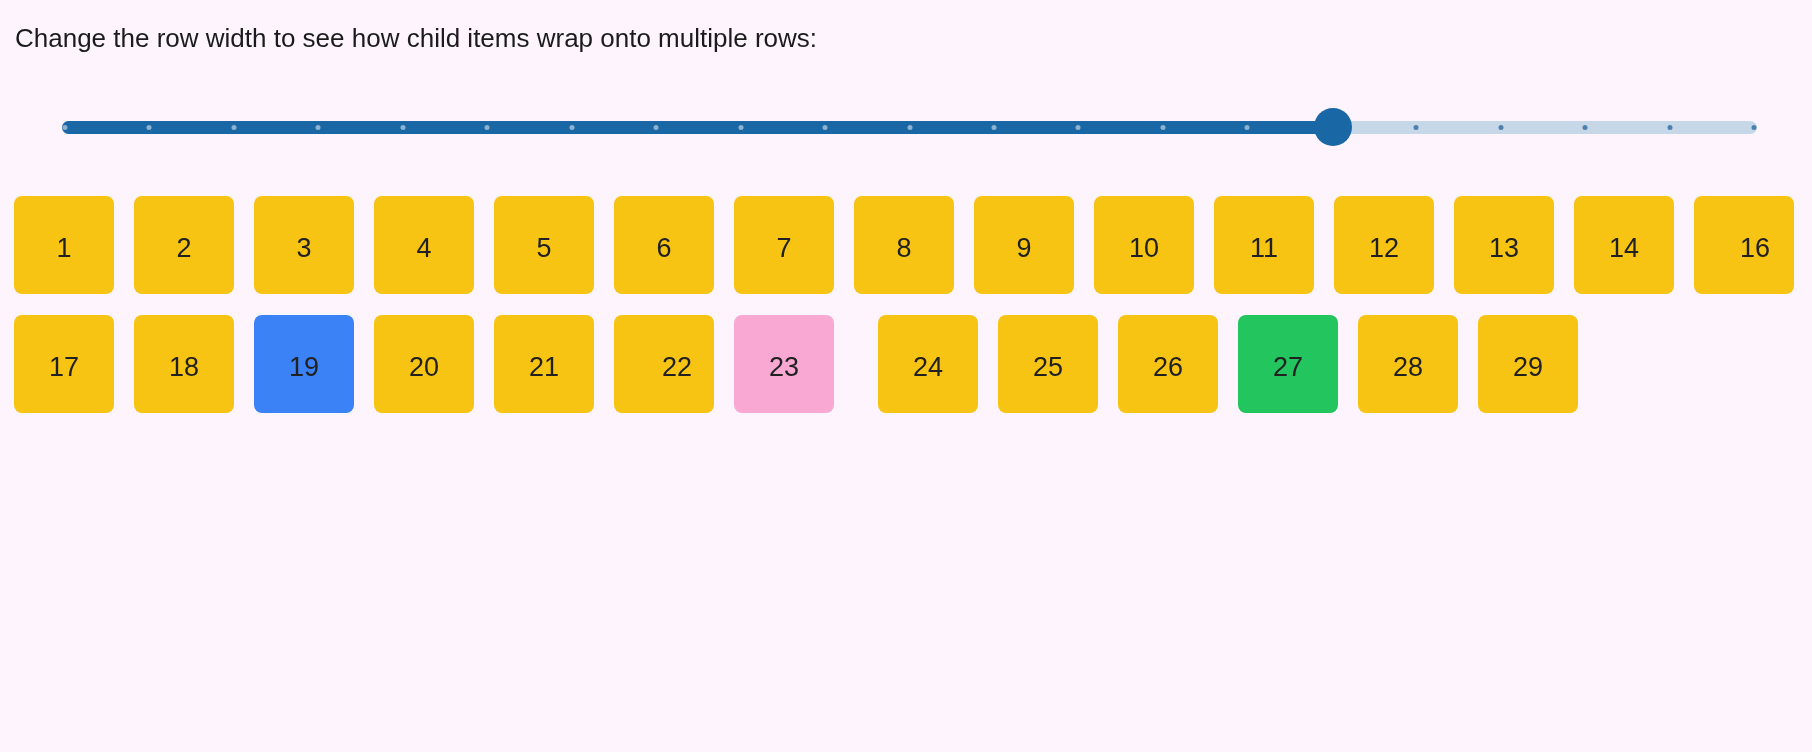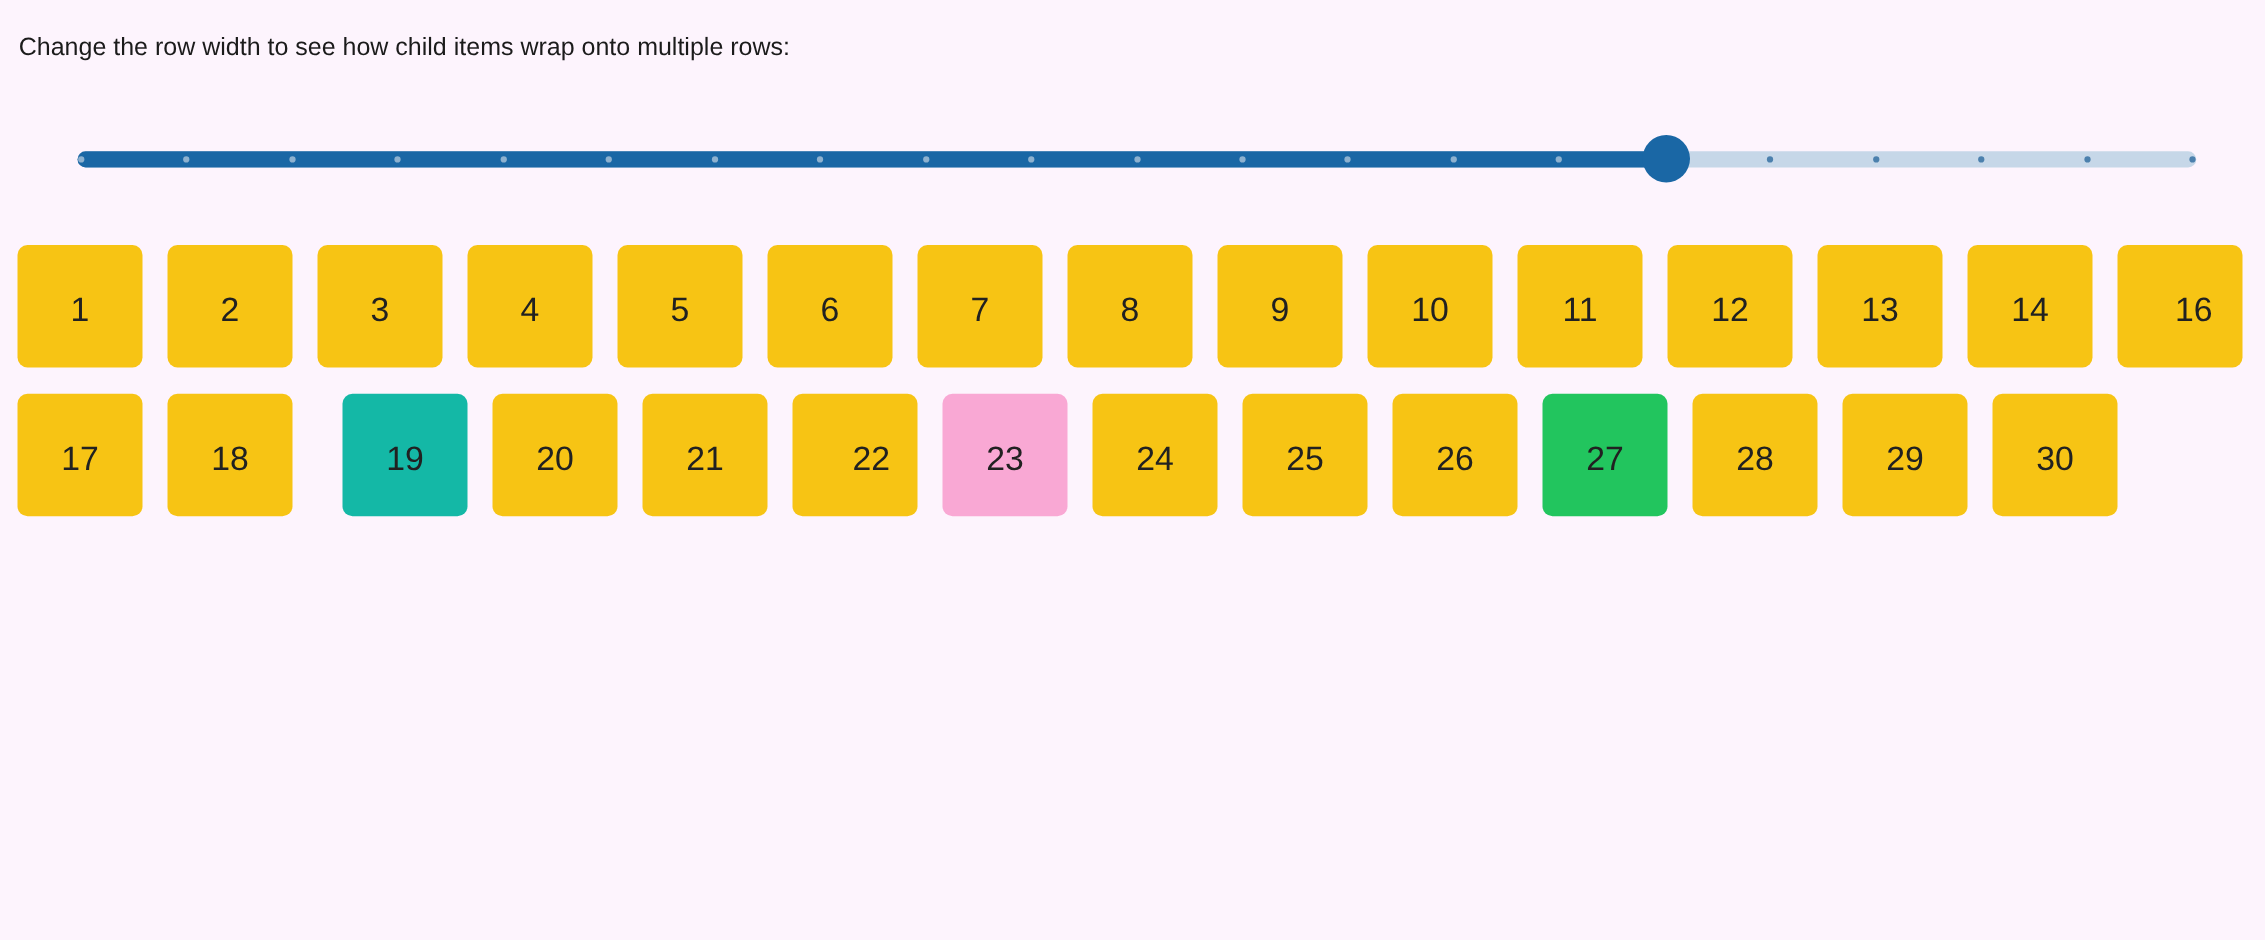--- a/index.html
+++ b/index.html
@@ -10,21 +10,21 @@
     background: #fdf4fd;
     font-family: "Liberation Sans", "DejaVu Sans", sans-serif;
     position: relative;
     overflow: hidden;
   }
 
   .header-text {
     position: absolute;
     left: 15px;
     top: 22px;
-    font-size: 20px;
+    font-size: 26px;
     line-height: 32px;
     color: #1b1b1b;
   }
 
   
   .slider-root {
     position: absolute;
     left: 62px;
     top: 108px;
     width: 1695px;
@@ -143,25 +143,24 @@
     <div class="tile" style="background: rgb(247, 196, 20); color: rgb(33, 33, 33);">8</div>
     <div class="tile" style="background: rgb(247, 196, 20); color: rgb(33, 33, 33);">9</div>
     <div class="tile" style="background: rgb(247, 196, 20); color: rgb(33, 33, 33);">10</div>
     <div class="tile" style="background: rgb(247, 196, 20); color: rgb(33, 33, 33);">11</div>
     <div class="tile" style="background: rgb(247, 196, 20); color: rgb(33, 33, 33);">12</div>
     <div class="tile" style="background: rgb(247, 196, 20); color: rgb(33, 33, 33);">13</div>
     <div class="tile" style="background: rgb(247, 196, 20); color: rgb(33, 33, 33);">14</div>
     <div class="tile" style="background: rgb(247, 196, 20); color: rgb(33, 33, 33); padding-left: 22px;">16</div>
     <div class="tile" style="background: rgb(247, 196, 20); color: rgb(33, 33, 33);">17</div>
     <div class="tile" style="background: rgb(247, 196, 20); color: rgb(33, 33, 33);">18</div>
-    <div class="tile" style="background: #14b8a6; color: rgb(33, 33, 33); margin-left: 20px;">19</div>
+    <div class="tile" style="background: #3b82f6; color: rgb(33, 33, 33);">19</div>
     <div class="tile" style="background: rgb(247, 196, 20); color: rgb(33, 33, 33);">20</div>
     <div class="tile" style="background: rgb(247, 196, 20); color: rgb(33, 33, 33); text-align: right;">21</div>
     <div class="tile" style="background: rgb(247, 196, 20); color: rgb(33, 33, 33); padding-left: 26px;">22</div>
     <div class="tile" style="background: #f9a8d4; color: rgb(33, 33, 33);">23</div>
-    <div class="tile" style="background: rgb(247, 196, 20); color: rgb(33, 33, 33);">24</div>
+    <div class="tile" style="background: rgb(247, 196, 20); color: rgb(33, 33, 33); margin-left: 24px;">24</div>
     <div class="tile" style="background: rgb(247, 196, 20); color: rgb(33, 33, 33);">25</div>
     <div class="tile" style="background: rgb(247, 196, 20); color: rgb(33, 33, 33);">26</div>
     <div class="tile" style="background: #22c55e; color: rgb(33, 33, 33);">27</div>
     <div class="tile" style="background: rgb(247, 196, 20); color: rgb(33, 33, 33);">28</div>
     <div class="tile" style="background: rgb(247, 196, 20); color: rgb(33, 33, 33);">29</div>
-    <div class="tile" style="background: rgb(247, 196, 20); color: rgb(33, 33, 33);">30</div>
   </div>
 
 </body></html>

